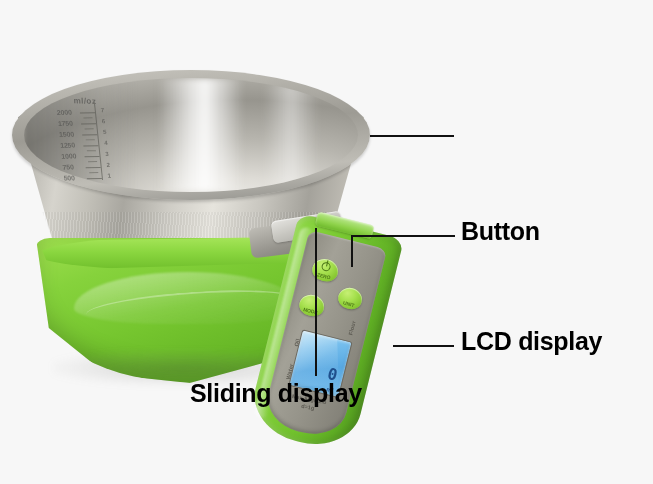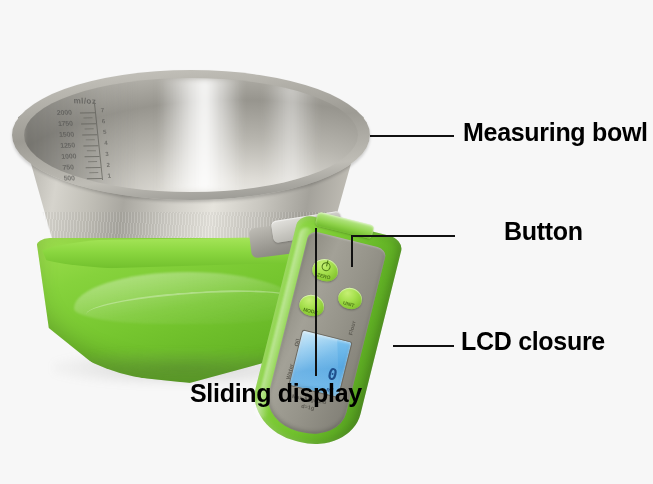--- a/index.html
+++ b/index.html
@@ -20,21 +20,21 @@
   .anno-label {
     position: absolute;
     color: #000000;
     font-family: "Liberation Sans", sans-serif;
     font-size: 25px;
     font-weight: 700;
     letter-spacing: -0.3px;
     white-space: nowrap;
   }
   #label-bowl   { left: 463px; top: 118px; }
-  #label-button { left: 461px; top: 217px; margin-left: 43px; }
+  #label-button { left: 461px; top: 217px; }
   #label-lcd    { left: 461px; top: 327px; }
   #label-slide  { left: 190px; top: 379px; }
 
   .leader {
     position: absolute;
     background: #111111;
   }
   .leader-h { height: 2px; }
   .leader-v { width: 2px; }
 
@@ -625,18 +625,17 @@
 
   <div class="leader leader-h" style="left:370px; top:135px; width:84px;"></div>
 
   <div class="leader leader-v" style="left:351px; top:235px; height:32px;"></div>
   <div class="leader leader-h" style="left:351px; top:235px; width:104px;"></div>
 
   <div class="leader leader-h" style="left:393px; top:345px; width:61px;"></div>
 
   <div class="leader leader-v" style="left:315px; top:228px; height:148px;"></div>
 
-  <div class="anno-label" id="label-bowl">Measuring bowl</div>
   <div class="anno-label" id="label-button">Button</div>
-  <div class="anno-label" id="label-lcd">LCD closure</div>
+  <div class="anno-label" id="label-lcd">LCD display</div>
   <div class="anno-label" id="label-slide">Sliding display</div>
 
 </div>
 
 </body></html>

